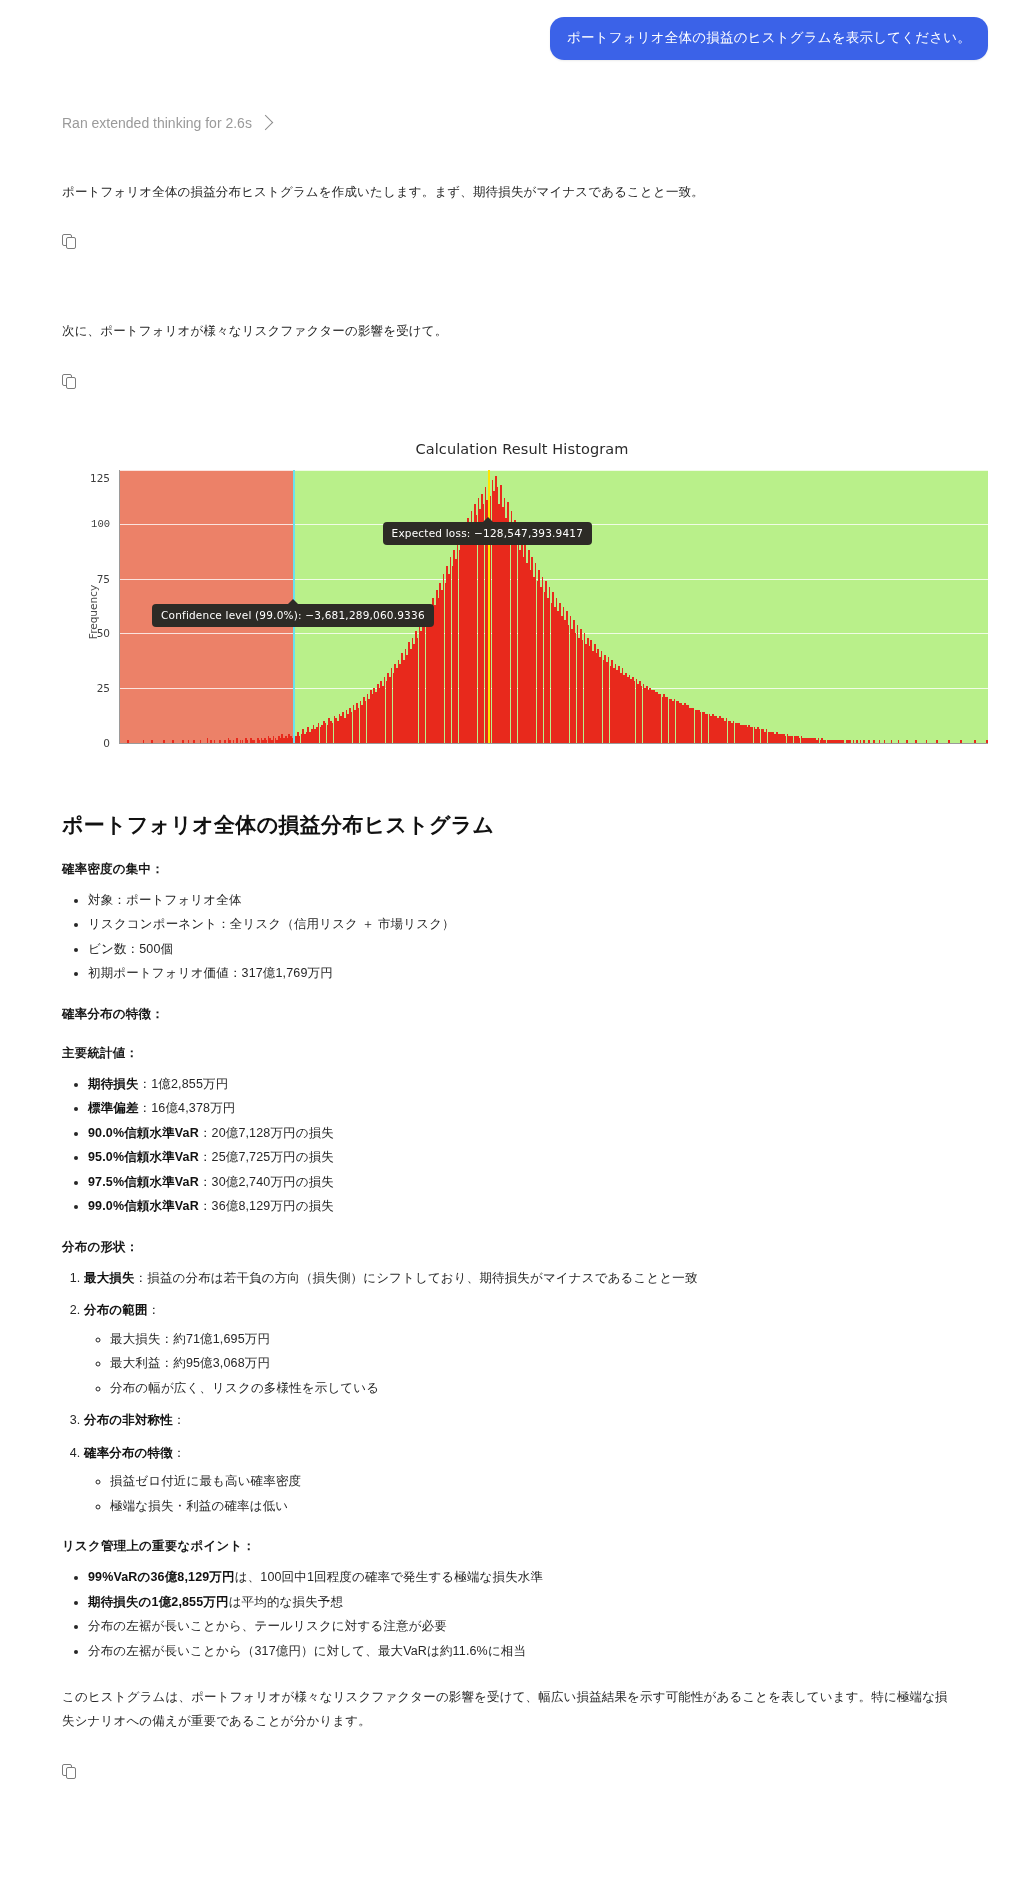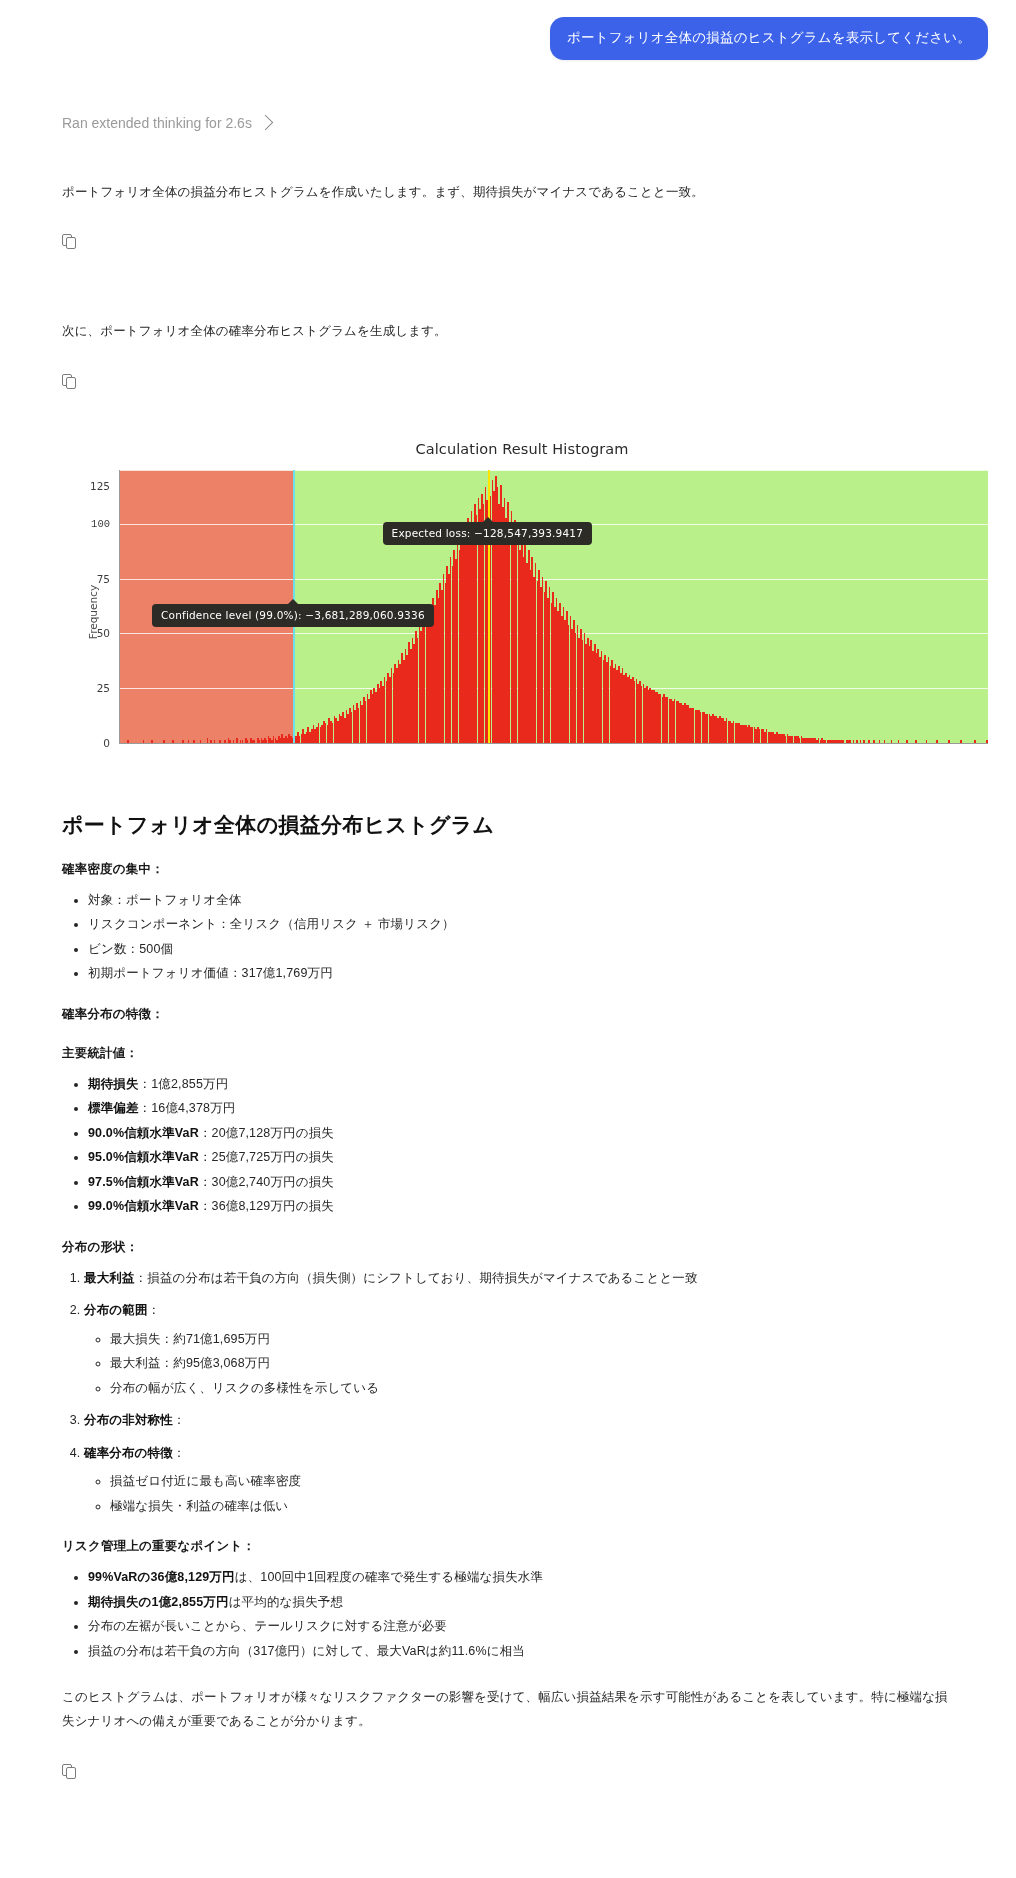--- a/index.html
+++ b/index.html
@@ -256,38 +256,38 @@
     <span class="chev"></span>
   </div>
 
   <div class="body-wrap">
     <p class="para para-1">ポートフォリオ全体の損益分布ヒストグラムを作成いたします。まず、期待損失がマイナスであることと一致。</p>
 
     <div class="copy-row">
       <span class="copy-icon"></span>
     </div>
 
-    <p class="para para-2">次に、ポートフォリオ全体の確率分布ヒストグラムを生成します。</p>
+    <p class="para para-2">次に、ポートフォリオが様々なリスクファクターの影響を受けて。</p>
 
     <div class="copy-row">
       <span class="copy-icon"></span>
     </div>
   </div>
 
   <div class="chart-block">
     <div class="chart-title">Calculation Result Histogram</div>
     <div class="chart-area">
       <div class="ylabel">Frequency</div>
       <div class="yticks" id="yticks">
           <div class="ytick" style="top: 273px;">0</div>
           <div class="ytick" style="top: 218.4px;">25</div>
           <div class="ytick" style="top: 163.8px;">50</div>
           <div class="ytick" style="top: 109.2px;">75</div>
           <div class="ytick" style="top: 54.6px; font-family: Liberation Mono, monospace;">100</div>
-          <div class="ytick" style="top: 16px;">125</div>
+          <div class="ytick" style="top: 8px;">125</div>
         </div>
       <div class="plot" id="plot">
         <div class="band-loss" id="band-loss" style="width: 19.93%;"></div>
         <div id="gridlines">
             <div class="gridline" style="top: 218.4px;"></div>
             <div class="gridline" style="top: 163.8px;"></div>
             <div class="gridline" style="top: 109.2px;"></div>
             <div class="gridline" style="top: 54.6px;"></div>
             <div class="gridline" style="top: 0px;"></div>
           </div>
@@ -703,39 +703,39 @@
         <li><b>期待損失</b><span>：1億2,855万円</span></li>
         <li><b>標準偏差</b><span>：16億4,378万円</span></li>
         <li><b>90.0%信頼水準VaR</b><span>：20億7,128万円の損失</span></li>
         <li><b>95.0%信頼水準VaR</b><span>：25億7,725万円の損失</span></li>
         <li><b>97.5%信頼水準VaR</b><span>：30億2,740万円の損失</span></li>
         <li><b>99.0%信頼水準VaR</b><span>：36億8,129万円の損失</span></li>
       </ul>
 
     <div class="sub">分布の形状：</div>
     <ol class="num" id="shape-list">
-        <li><b>最大利益</b><span>：損益の分布は若干負の方向（損失側）にシフトしており、期待損失がマイナスであることと一致</span></li>
+        <li><b>最大損失</b><span>：損益の分布は若干負の方向（損失側）にシフトしており、期待損失がマイナスであることと一致</span></li>
         <li><b>分布の範囲</b><span>：</span><ul class="circ">
             <li>最大損失：約71億1,695万円</li>
             <li>最大利益：約95億3,068万円</li>
             <li>分布の幅が広く、リスクの多様性を示している</li>
           </ul></li>
         <li><b>分布の非対称性</b><span>：</span></li>
         <li><b>確率分布の特徴</b><span>：</span><ul class="circ">
             <li>損益ゼロ付近に最も高い確率密度</li>
             <li>極端な損失・利益の確率は低い</li>
           </ul></li>
       </ol>
 
     <div class="sub">リスク管理上の重要なポイント：</div>
     <ul class="disc" id="risk-list">
         <li><b>99%VaRの36億8,129万円</b><span>は、100回中1回程度の確率で発生する極端な損失水準</span></li>
         <li><b>期待損失の1億2,855万円</b><span>は平均的な損失予想</span></li>
         <li><span>分布の左裾が長いことから、テールリスクに対する注意が必要</span></li>
-        <li><span>損益の分布は若干負の方向（317億円）に対して、最大VaRは約11.6%に相当</span></li>
+        <li><span>分布の左裾が長いことから（317億円）に対して、最大VaRは約11.6%に相当</span></li>
       </ul>
 
     <p class="closing">このヒストグラムは、ポートフォリオが様々なリスクファクターの影響を受けて、幅広い損益結果を示す可能性があることを表しています。特に極端な損失シナリオへの備えが重要であることが分かります。</p>
   </div>
 
   <div class="footer-copy">
     <span class="copy-icon"></span>
   </div>
 </div>
 

